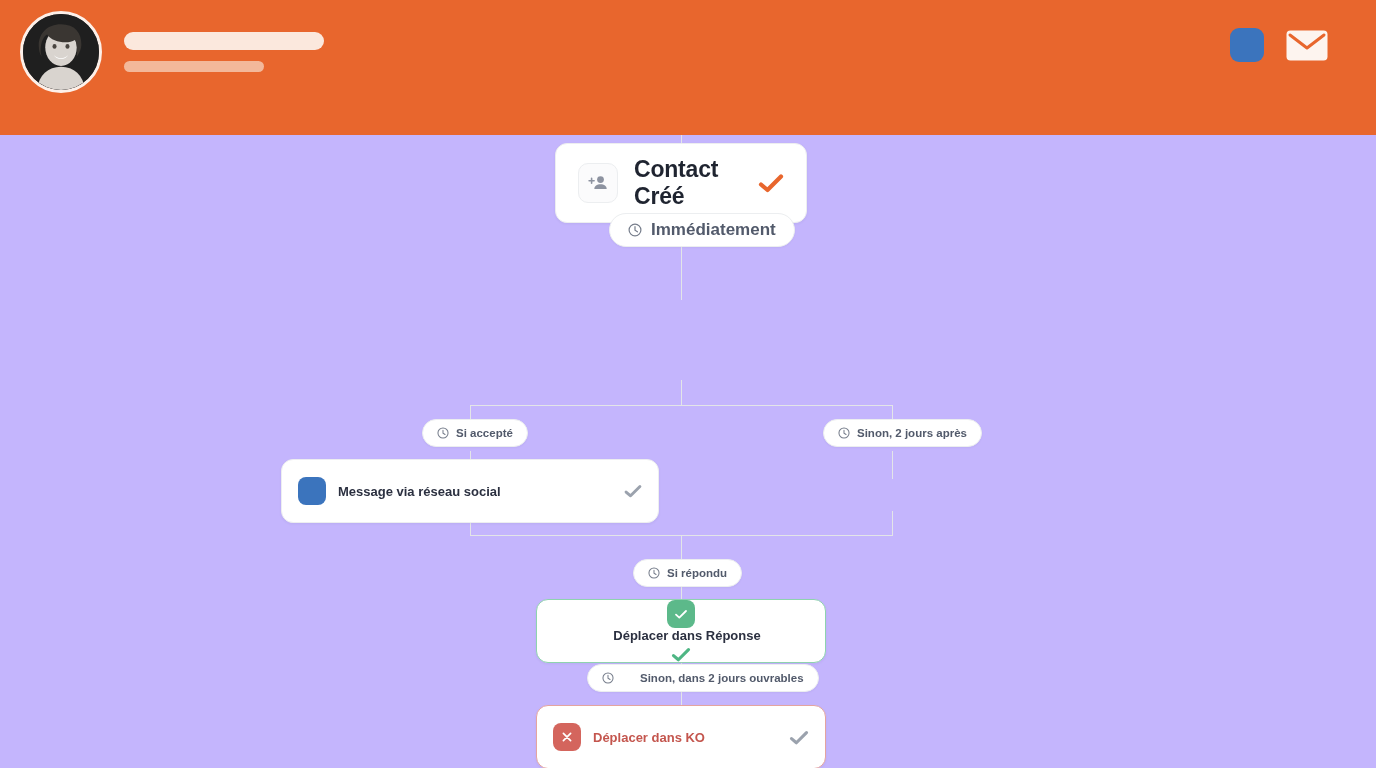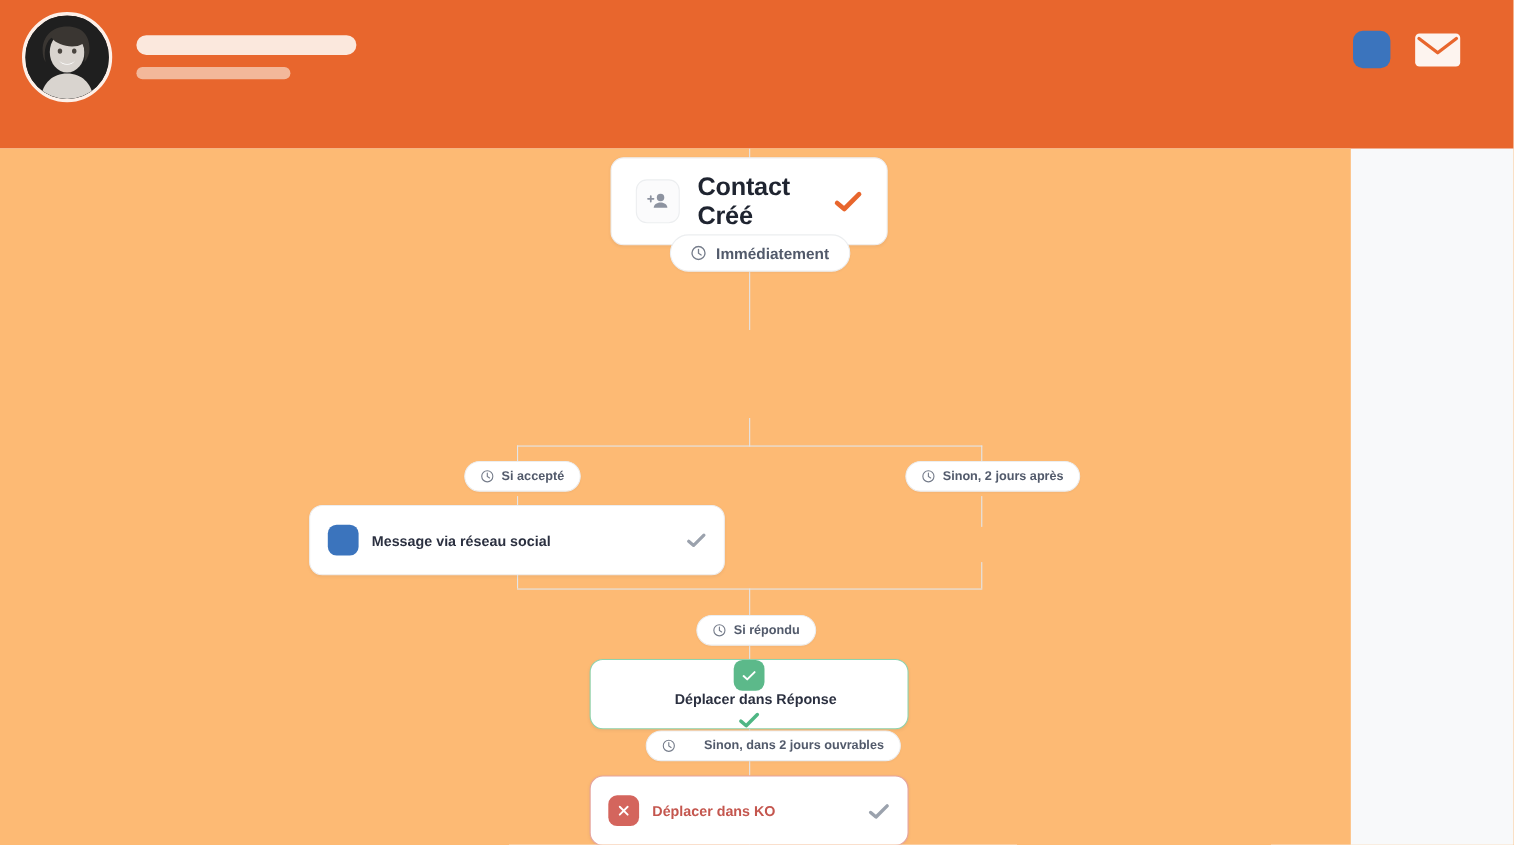--- a/index.html
+++ b/index.html
@@ -70,23 +70,23 @@
     width: 34px;
     height: 34px;
     border-radius: 9px;
     background: #3b74bd;
   }
   .mail-icon { display: block; }
 
   
   .canvas {
     position: relative;
-    width: 1228px;
+    width: 1376px;
     height: 633px;
-    background: #fdba74;
+    background: #c4b5fd;
     overflow: hidden;
   }
 
   
   .line-v, .line-h {
     position: absolute;
     background: #e3e5e8;
   }
   .line-v { width: 1px; }
   .line-h { height: 1px; }
@@ -154,21 +154,21 @@
     border-radius: 999px;
     box-shadow: 0 1px 2px rgba(16, 24, 40, 0.04);
     white-space: nowrap;
   }
   .pill-label {
     font-size: 11.5px;
     font-weight: bold;
     color: #525a6b;
   }
   .pill-lg { height: 34px; padding: 0 18px; gap: 9px; }
-  .pill-lg .pill-label { font-size: 14px; }
+  .pill-lg .pill-label { font-size: 17px; }
 
   .clock { flex: 0 0 auto; display: block; }
 
   
   .node-green { border-color: #8ed3ae; }
   .node-red   { border-color: #e5a49f; }
   .title-red  { color: #c4564e; }
 </style>
 </head>
 <body>

